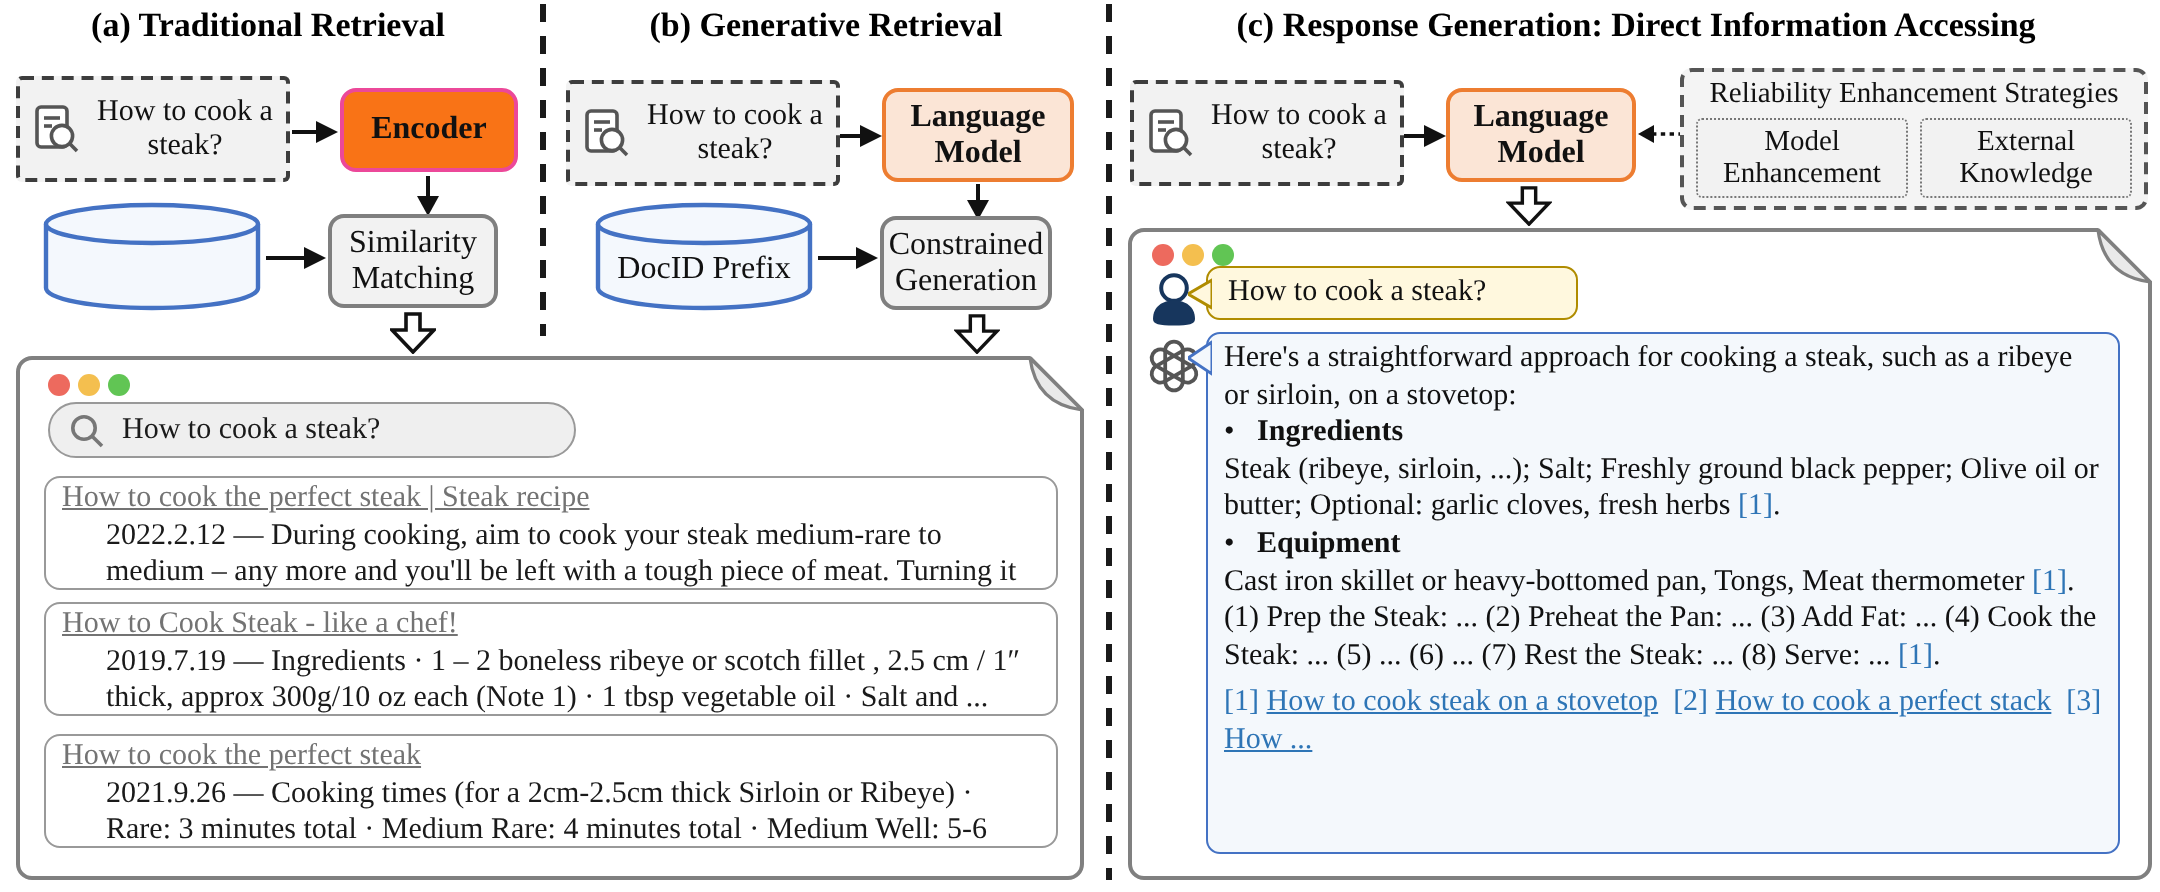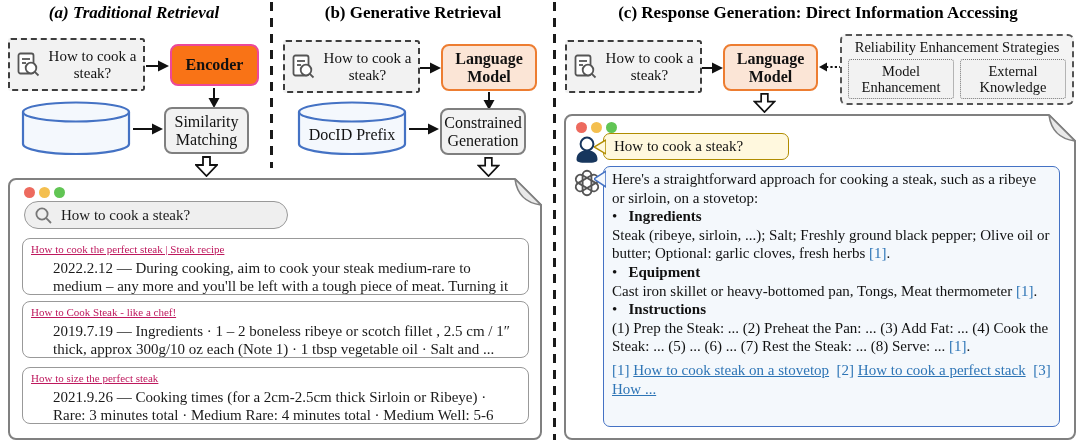--- a/index.html
+++ b/index.html
@@ -50,21 +50,21 @@
   .dogear-mask { position:absolute; top:-2px; right:-2px; width:34px; height:34px; background:#fff; }
   .lights { position:absolute; display:flex; gap:4px; }
   .light { width:11px; height:11px; border-radius:50%; }
 
   
   .search-pill { position:absolute; left:14px; top:21px; width:264px; height:28px;
     background:#EFEFEF; border:1.5px solid #999; border-radius:14px; display:flex;
     align-items:center; gap:9px; padding:0 10px; font-size:15px; color:#1a1a1a; }
   .result-card { position:absolute; left:12px; width:507px; height:57px;
     border:1.5px solid #999; border-radius:8px; padding:1px 8px 0 8px; overflow:hidden; }
-  .result-link { font-size:11px; line-height:19px; color:#be185d; text-decoration:underline;
+  .result-link { font-size:15px; line-height:19px; color:#737373; text-decoration:underline;
     white-space:nowrap; overflow:hidden; }
   .result-snippet { font-size:15px; line-height:18px; color:#1a1a1a;margin-left:22px; }
 
   
   .bubble { position:absolute; border-radius:7px; }
   .bubble-user { left:37px; top:17px; width:186px; height:27px; background:#FFF8DE;
     border:1.6px solid #B08C00; display:flex; align-items:center; padding:0 10px;
     font-size:15px; }
   .bubble-ai { left:37px; top:50px; width:457px; height:261px; background:#F4F8FC;
     border:1.6px solid #4472C4; padding:3px 8px 0 8px; font-size:15px; }
@@ -78,21 +78,21 @@
   svg { display:block; }
 </style>
 </head>
 <body>
 
 <div id="canvas">
 
   <div class="vdivider" style="left:270px; top:2px; height:166px;"></div>
   <div class="vdivider" style="left:553px; top:2px; height:438px;"></div>
 
-  <div class="sec-title" style="left:0; width:268px;font-style:italic;">(a) Traditional Retrieval</div>
+  <div class="sec-title" style="left:0; width:268px;">(a) Traditional Retrieval</div>
 
   <div class="query-box" style="left:8px; top:38px;">
     <svg width="24" height="26" viewBox="0 0 24 26">
       <rect x="1.5" y="1.5" width="15" height="20" rx="2" fill="#fff" stroke="#555" stroke-width="1.8"></rect>
       <line x1="5" y1="7" x2="13" y2="7" stroke="#555" stroke-width="1.8"></line>
       <line x1="5" y1="11" x2="9" y2="11" stroke="#555" stroke-width="1.8"></line>
       <circle cx="14" cy="16" r="5.3" fill="#fff" stroke="#555" stroke-width="1.8"></circle>
       <line x1="17.8" y1="19.8" x2="21.5" y2="23.5" stroke="#555" stroke-width="1.8"></line>
     </svg>
     <div class="qtext">How to cook a steak?</div>
@@ -202,21 +202,21 @@
 
     <div class="result-card" style="top:58px;">
       <div class="result-link">How to cook the perfect steak | Steak recipe</div>
       <div class="result-snippet">2022.2.12 — During cooking, aim to cook your steak medium-rare to medium – any more and you'll be left with a tough piece of meat. Turning it every minute ...</div>
     </div>
     <div class="result-card" style="top:121px;">
       <div class="result-link">How to Cook Steak - like a chef!</div>
       <div class="result-snippet">2019.7.19 — Ingredients · 1 – 2 boneless ribeye or scotch fillet , 2.5 cm / 1″ thick, approx 300g/10 oz each (Note 1) · 1 tbsp vegetable oil · Salt and ...</div>
     </div>
     <div class="result-card" style="top:187px;">
-      <div class="result-link">How to size the perfect steak</div>
+      <div class="result-link">How to cook the perfect steak</div>
       <div class="result-snippet">2021.9.26 — Cooking times (for a 2cm-2.5cm thick Sirloin or Ribeye) · Rare: 3 minutes total · Medium Rare: 4 minutes total · Medium Well: 5-6 minutes total ...</div>
     </div>
   </div>
 
   <div class="sec-title" style="left:558px; width:520px;">(c) Response Generation: Direct Information Accessing</div>
 
   <div class="query-box" style="left:565px; top:40px;">
     <svg width="24" height="26" viewBox="0 0 24 26">
       <rect x="1.5" y="1.5" width="15" height="20" rx="2" fill="#fff" stroke="#555" stroke-width="1.8"></rect>
       <line x1="5" y1="7" x2="13" y2="7" stroke="#555" stroke-width="1.8"></line>
@@ -291,20 +291,19 @@
     <div class="bubble bubble-ai">
       <svg class="tail" style="left:-10px; top:3px;" width="12" height="18" viewBox="0 0 12 18">
         <polygon points="12,1 0,9 12,17" fill="#F4F8FC" stroke="#4472C4" stroke-width="1.5"></polygon>
       </svg>
       <div>
           <div class="msg-line"><span class="seg-plain">Here's a straightforward approach for cooking a steak, such as a ribeye or sirloin, on a stovetop:</span></div>
           <div class="msg-line"><span class="seg-plain">•   </span><span class="seg-bold">Ingredients</span></div>
           <div class="msg-line"><span class="seg-plain">Steak (ribeye, sirloin, ...); Salt; Freshly ground black pepper; Olive oil or butter; Optional: garlic cloves, fresh herbs </span><span class="seg-cite">[1]</span><span class="seg-plain">.</span></div>
           <div class="msg-line"><span class="seg-plain">•   </span><span class="seg-bold">Equipment</span></div>
           <div class="msg-line"><span class="seg-plain">Cast iron skillet or heavy-bottomed pan, Tongs, Meat thermometer </span><span class="seg-cite">[1]</span><span class="seg-plain">.</span></div>
-          <div class="msg-line"><span class="seg-plain">•   </span><span class="seg-bold">Instructions</span></div>
           <div class="msg-line"><span class="seg-plain">(1) Prep the Steak: ... (2) Preheat the Pan: ... (3) Add Fat: ... (4) Cook the Steak: ... (5) ... (6) ... (7) Rest the Steak: ... (8) Serve: ... </span><span class="seg-cite">[1]</span><span class="seg-plain">.</span></div>
         </div>
       <div class="refs-line"><span class="seg-cite">[1] </span><span class="seg-link">How to cook steak on a stovetop</span><span class="seg-cite">  [2] </span><span class="seg-link">How to cook a perfect stack</span><span class="seg-cite">  [3] </span><span class="seg-link">How ...</span></div>
     </div>
   </div>
 
 </div>
 
 </body></html>

